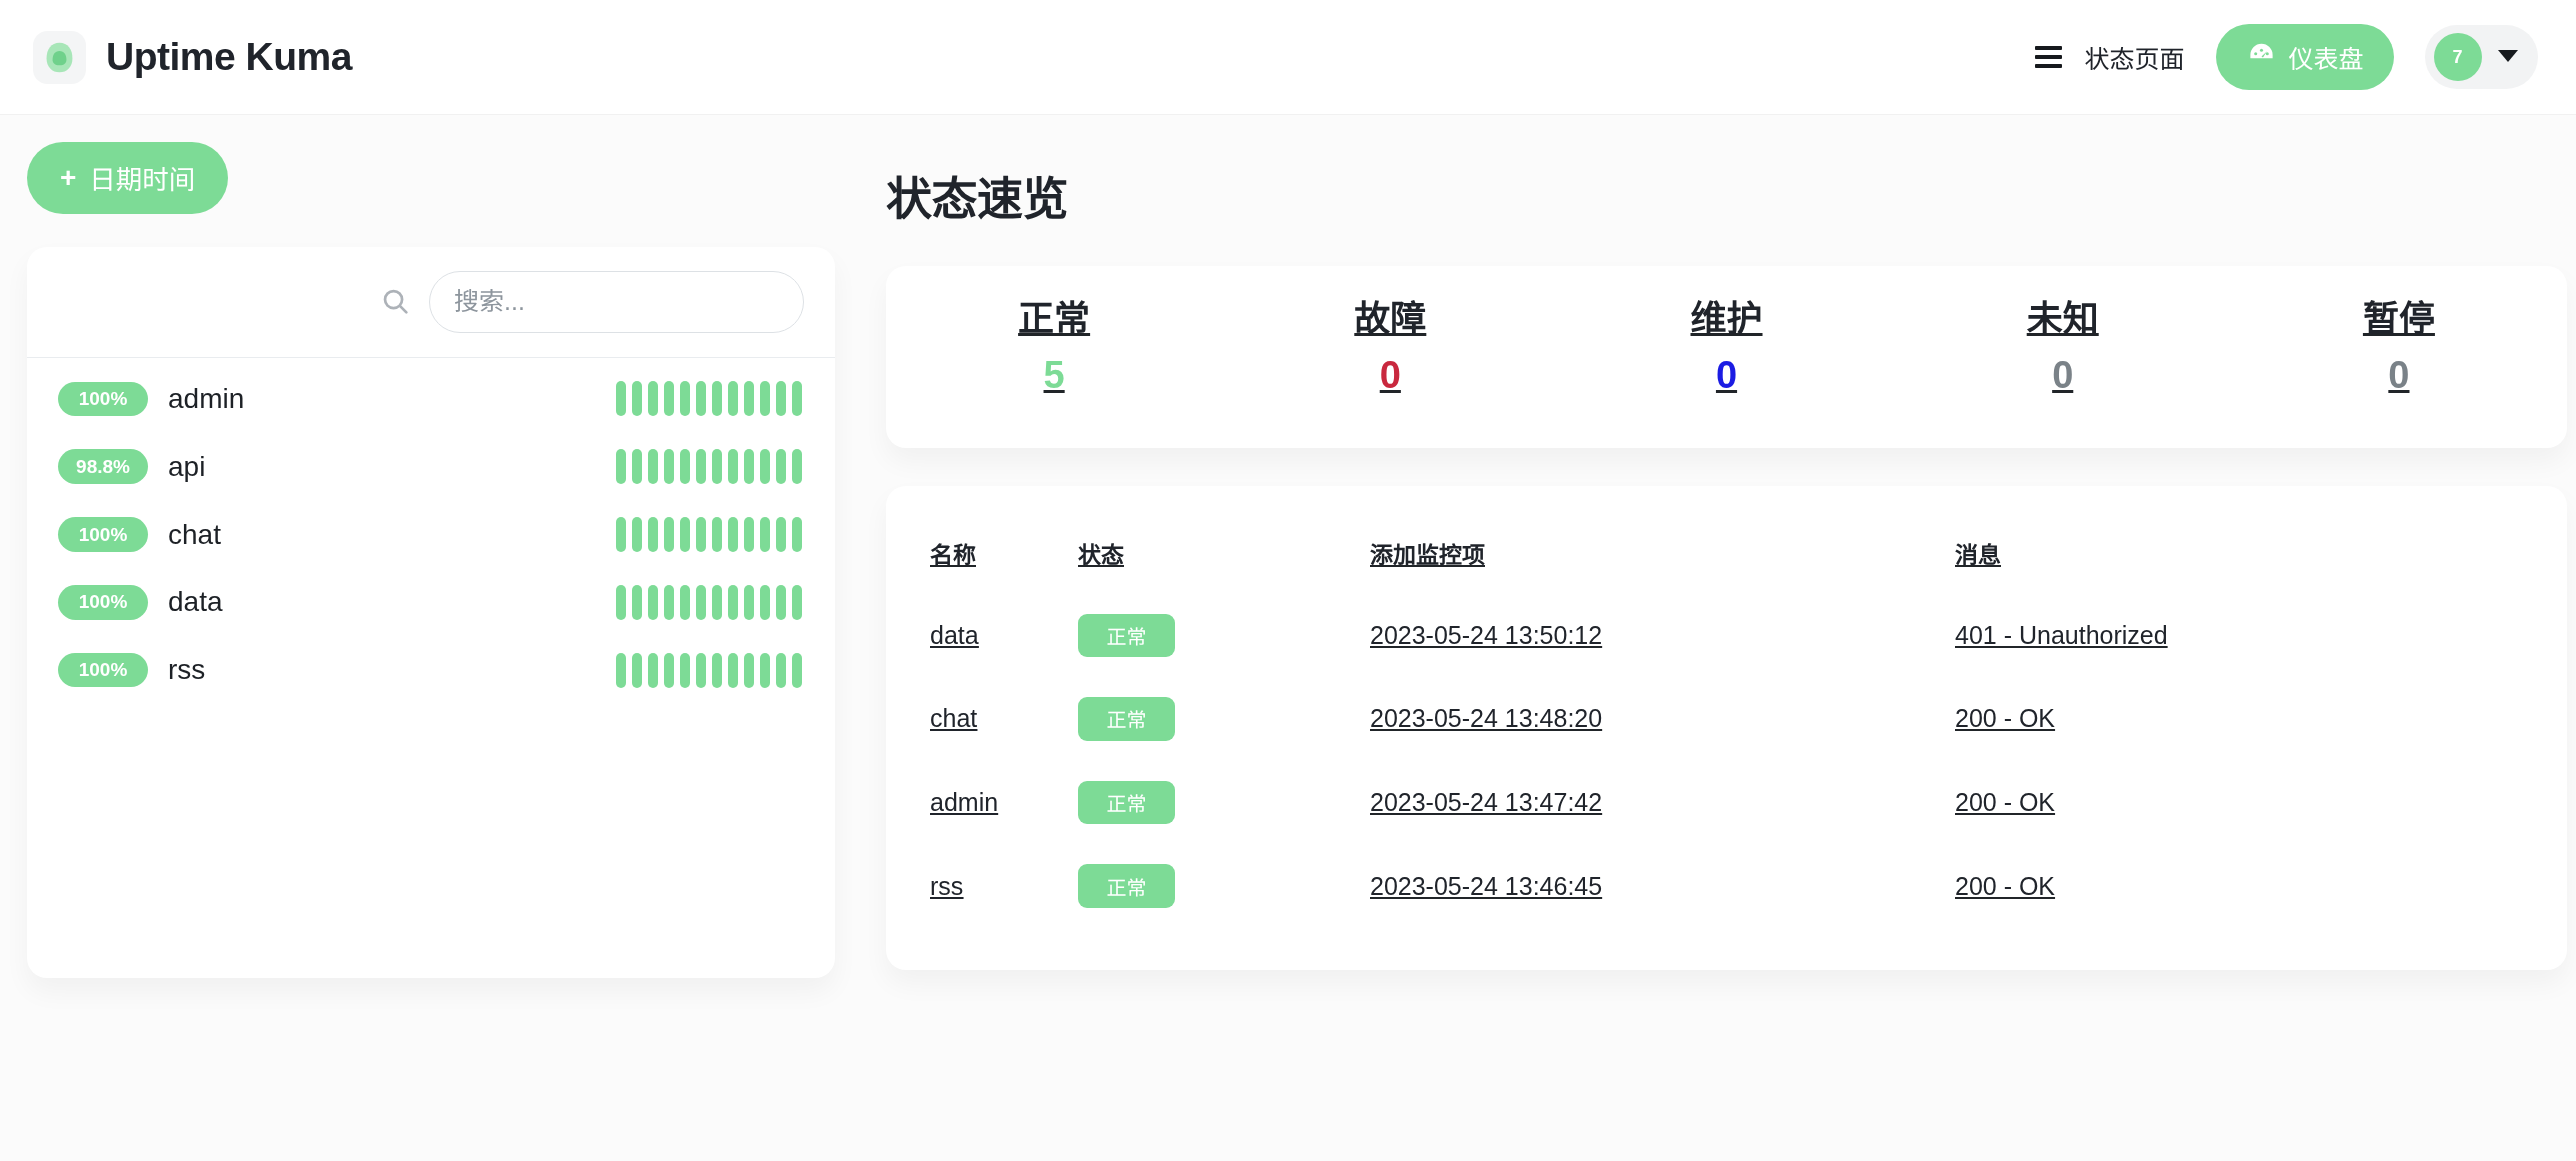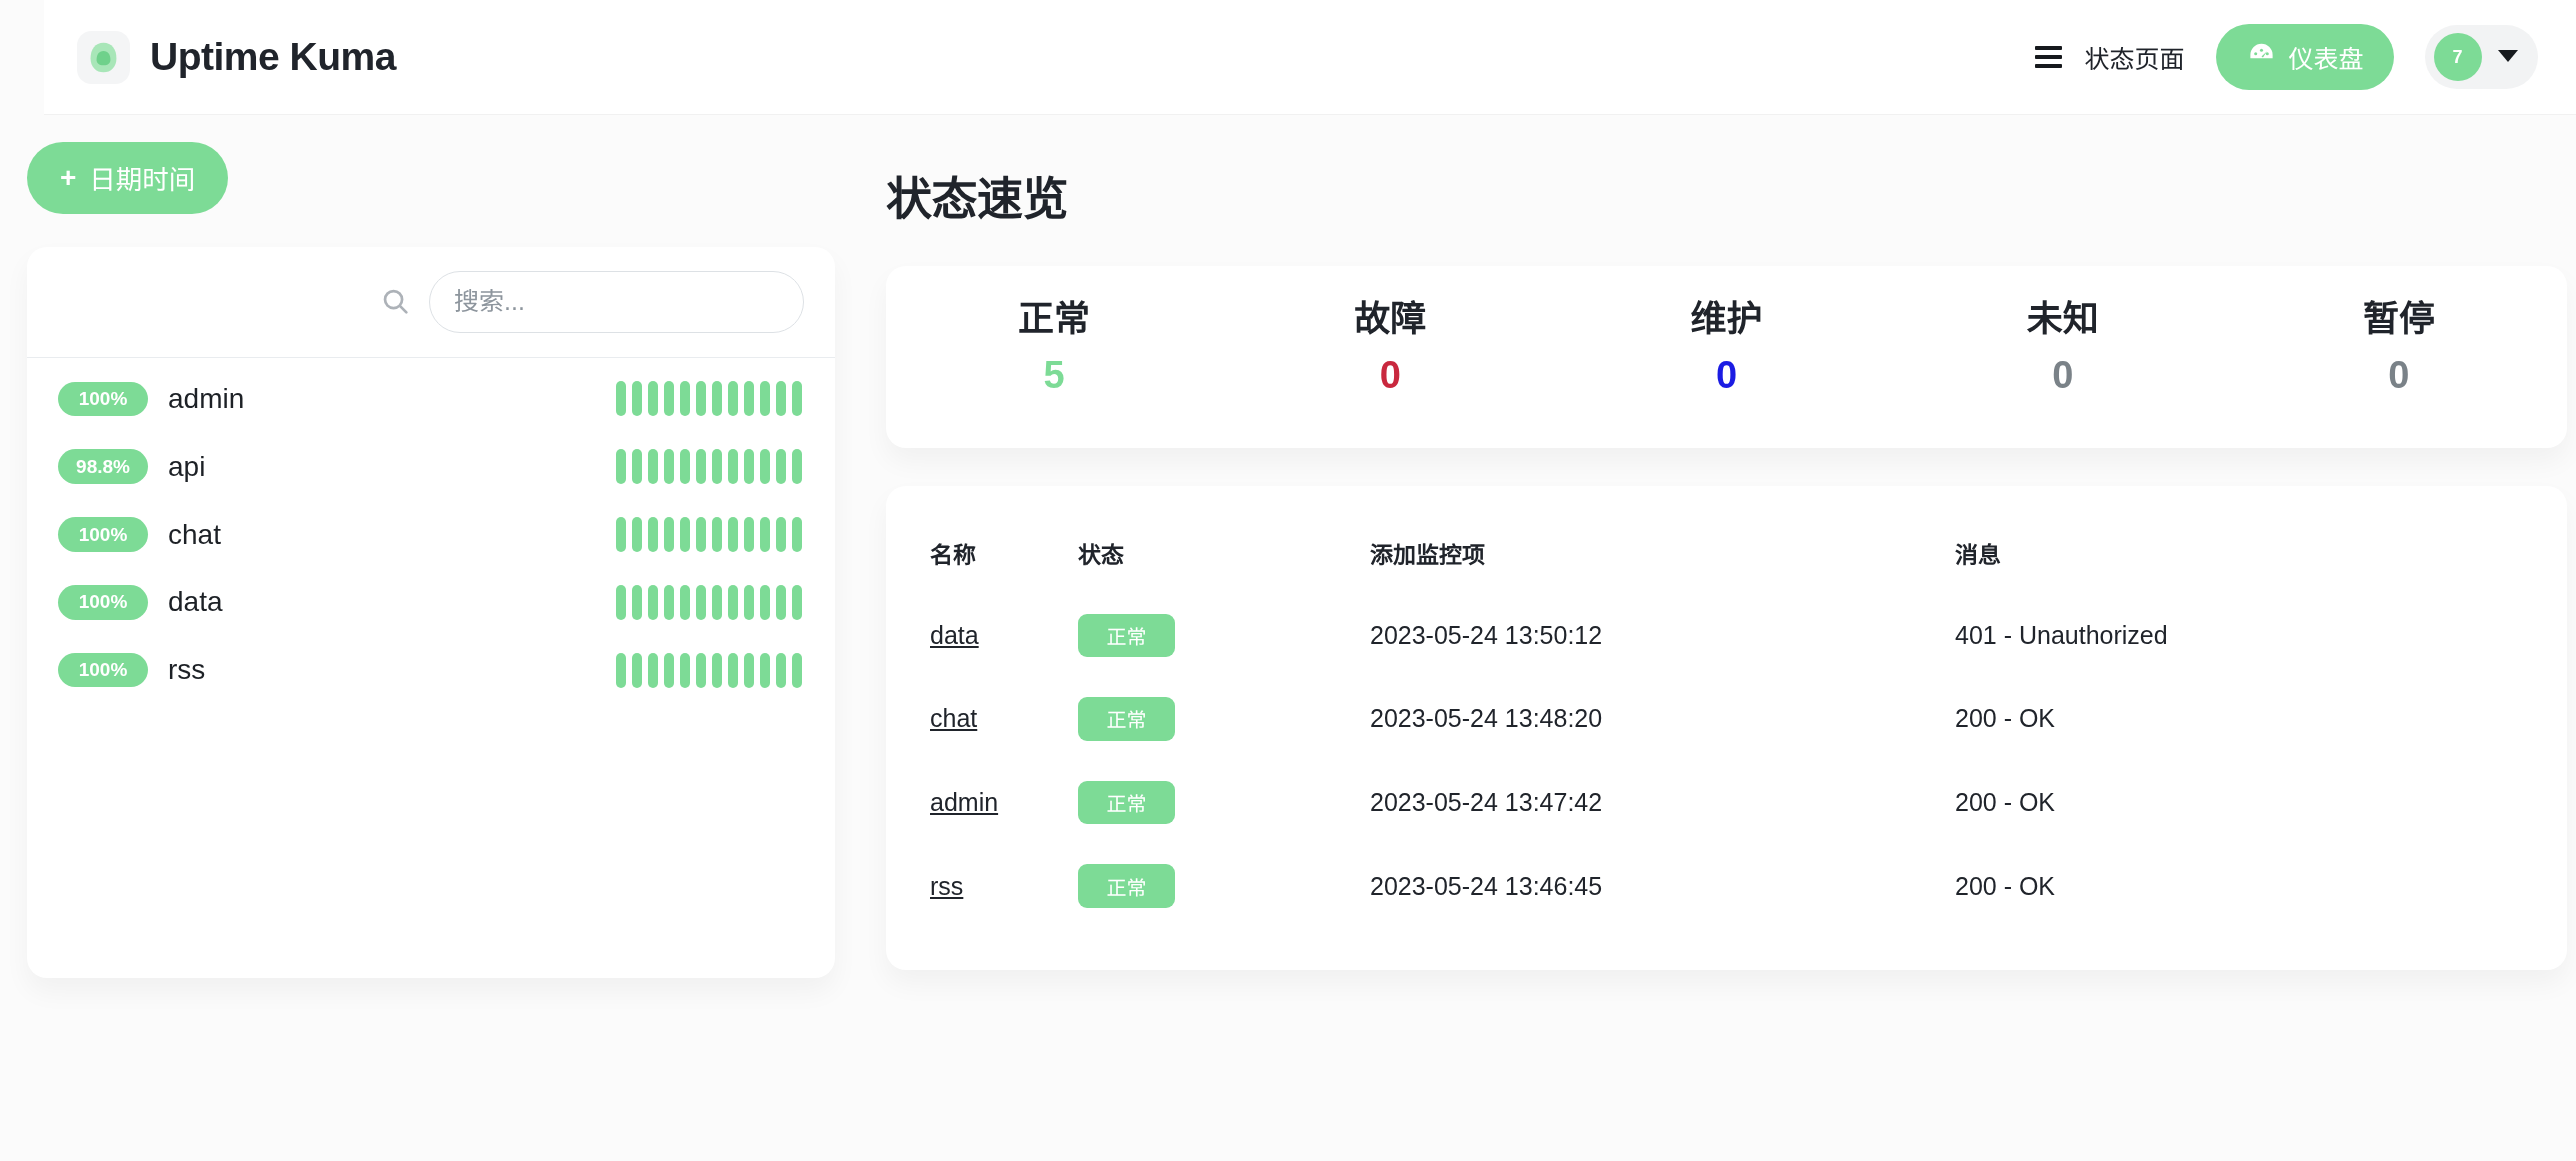--- a/index.html
+++ b/index.html
@@ -21,21 +21,20 @@
   
   .header {
     height: 115px;
     background: #ffffff;
     display: flex;
     align-items: center;
     padding: 0 38px 0 33px;
     border-bottom: 0.9px solid #f1f1f1;
     position: relative;
     z-index: 10;
-    margin-left: 44px;
   }
 
   .brand {
     display: flex;
     align-items: center;
     gap: 20px;
     flex: 0 0 auto;
   }
 
   .brand-logo {
@@ -277,20 +276,21 @@
     color: #20242b;
     margin: 20px 0 0 0;
     letter-spacing: -0.5px;
   }
 
   .card {
     background: #ffffff;
     border-radius: 20px;
     box-shadow: 0 13.7px 27px rgba(0,0,0,0.045);
     margin-top: 38px;
+    text-decoration: underline;
   }
 
   .stats-card {
     display: flex;
     padding: 27px 0 42px 0;
   }
 
   .stat {
     flex: 1 1 0;
     text-align: center;

